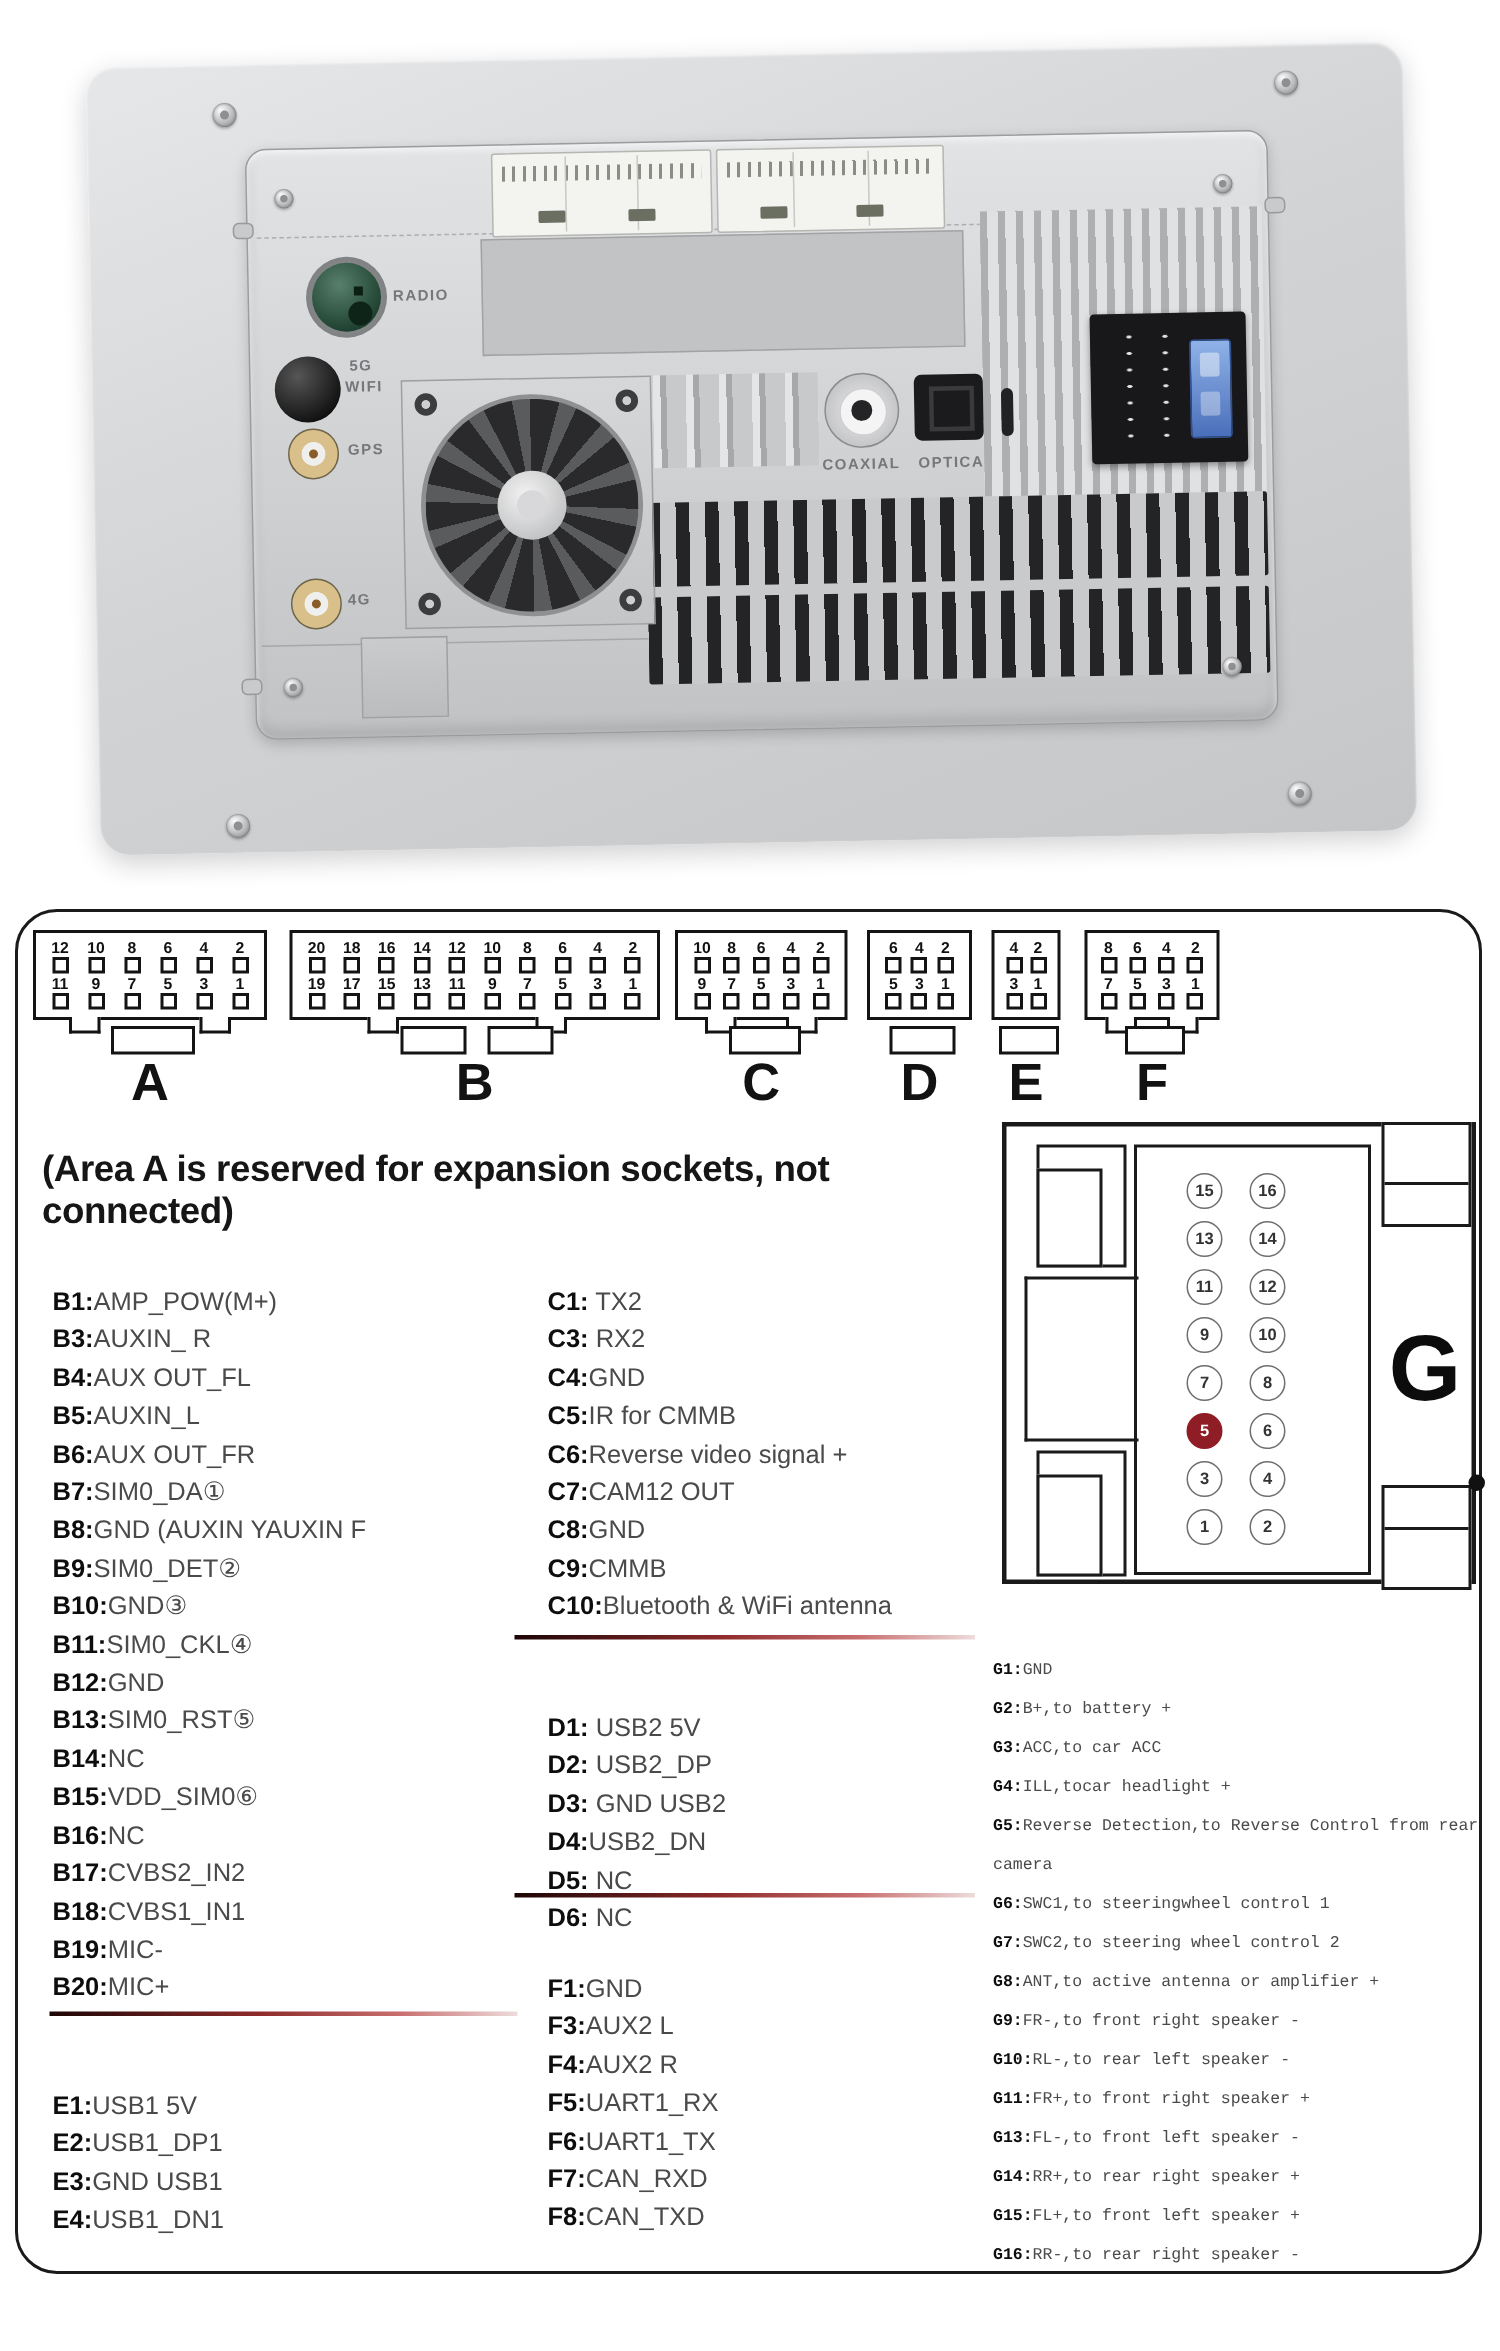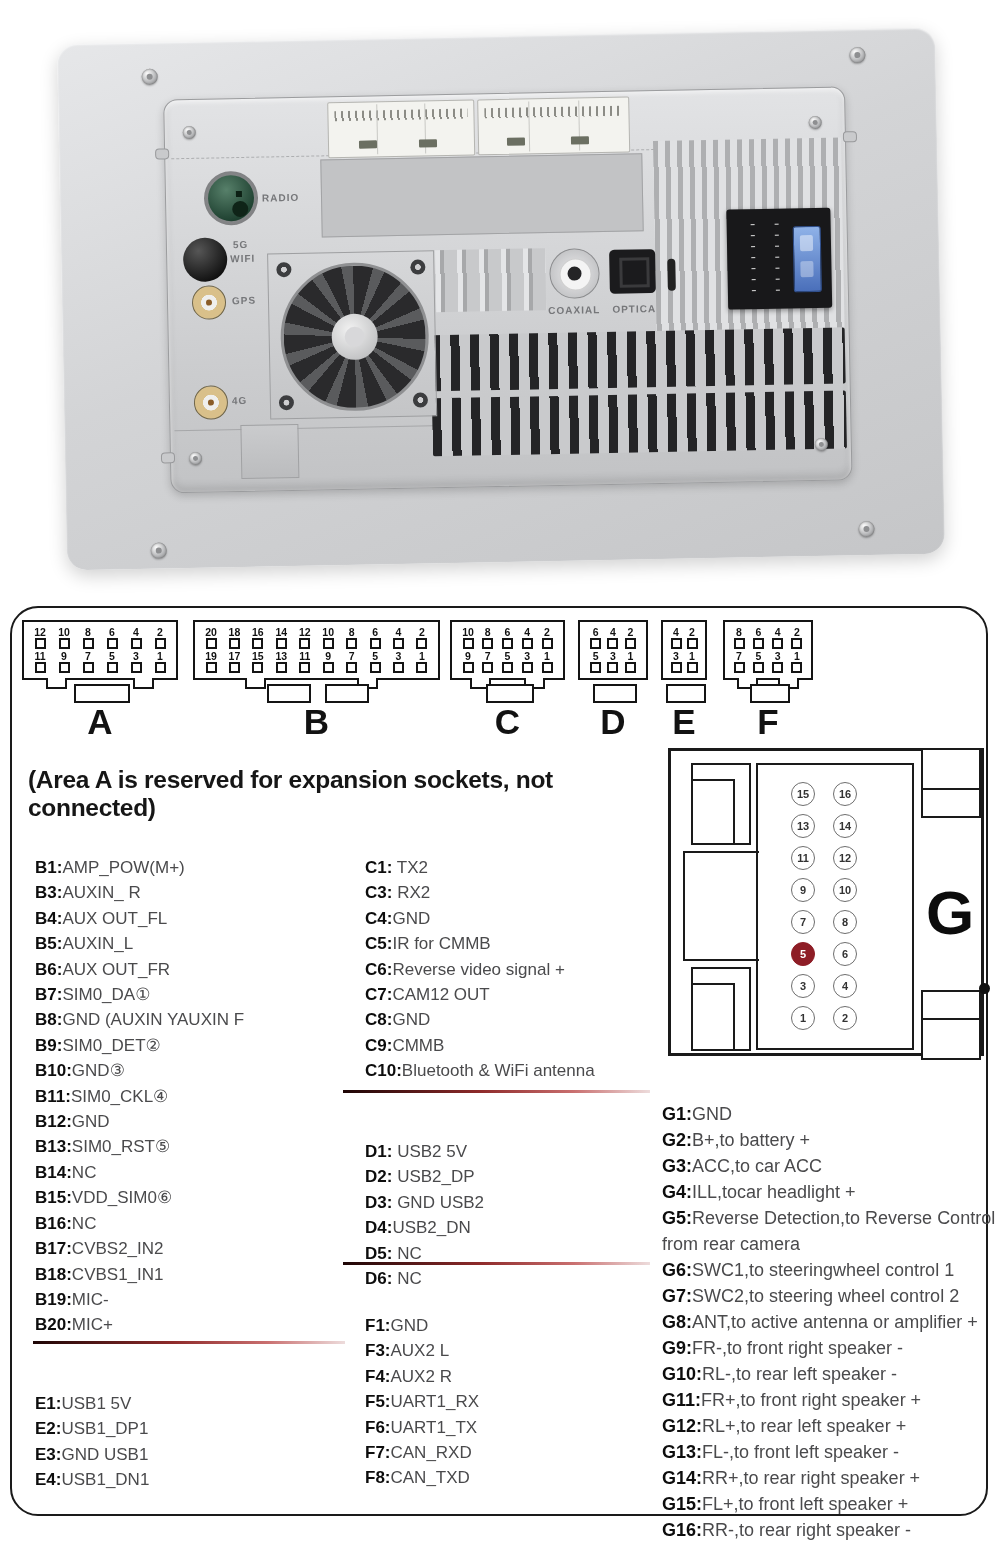--- a/index.html
+++ b/index.html
@@ -85,21 +85,21 @@
   .notch{position:absolute;top:58px;width:17px;height:9px;background:#fff;border:2.5px solid #141414;border-top:none;}
   .latch{position:absolute;top:64px;height:15px;background:#fff;border:2.5px solid #141414;}
   .clabel{position:absolute;top:82px;width:100%;text-align:center;font:600 35px "Liberation Sans",sans-serif;color:#121212;}
 
   .heading{position:absolute;left:28px;top:766px;width:630px;font:700 24.5px "Liberation Sans",sans-serif;
         color:#161616;letter-spacing:-0.3px;}
 
   .plist{position:absolute;font-size:17px;color:#4a4a4c;margin-top:35px;}
   .plist .row{line-height:25.4px;white-space:nowrap;}
   .plist .pc{color:#0d0d0d;font-weight:700;}
-  .plist.glist{font-size:18px;width:335px;}
+  .plist.glist{font-size:11px;width:335px;font-family:Liberation Mono, monospace;}
   .plist.glist .row{line-height:26px;white-space:normal;}
   .redline{position:absolute;height:3px;
         background:linear-gradient(90deg,#1d0505,#8f2b2b 45%,#c96f6f 75%,#eddcdc);}
 
   
   .gbox{position:absolute;left:668px;top:748px;width:316px;height:308px;border:3px solid #1a1a1a;box-sizing:border-box;background:#fff;}
   .gfield{position:absolute;left:85px;top:12px;width:154px;height:283px;border:2px solid #1a1a1a;}
   .gcol{position:absolute;top:17px;display:flex;flex-direction:column;gap:8px;}
   .gcol-left{left:33px;}
   .gcol-right{left:75px;}
@@ -588,21 +588,20 @@
     <div class="row"><b class="pc">G2:</b><span class="pd">B+,to battery +</span></div>
     <div class="row"><b class="pc">G3:</b><span class="pd">ACC,to car ACC</span></div>
     <div class="row"><b class="pc">G4:</b><span class="pd">ILL,tocar headlight +</span></div>
     <div class="row"><b class="pc">G5:</b><span class="pd">Reverse Detection,to Reverse Control from rear camera</span></div>
     <div class="row"><b class="pc">G6:</b><span class="pd">SWC1,to steeringwheel control 1</span></div>
     <div class="row"><b class="pc">G7:</b><span class="pd">SWC2,to steering wheel control 2</span></div>
     <div class="row"><b class="pc">G8:</b><span class="pd">ANT,to active antenna or amplifier +</span></div>
     <div class="row"><b class="pc">G9:</b><span class="pd">FR-,to front right speaker -</span></div>
     <div class="row"><b class="pc">G10:</b><span class="pd">RL-,to rear left speaker -</span></div>
     <div class="row"><b class="pc">G11:</b><span class="pd">FR+,to front right speaker +</span></div>
-    <div class="row"><b class="pc">G12:</b><span class="pd">RL+,to rear left speaker +</span></div>
     <div class="row"><b class="pc">G13:</b><span class="pd">FL-,to front left speaker -</span></div>
     <div class="row"><b class="pc">G14:</b><span class="pd">RR+,to rear right speaker +</span></div>
     <div class="row"><b class="pc">G15:</b><span class="pd">FL+,to front left speaker +</span></div>
     <div class="row"><b class="pc">G16:</b><span class="pd">RR-,to rear right speaker -</span></div>
   </div>
 
 <div class="gbox">
   <div class="gkey" style="left:20px;top:12px;width:56px;height:78px;"></div>
   <div class="gkey" style="left:20px;top:28px;width:40px;height:62px;"></div>
   <div class="gnotch"></div>

